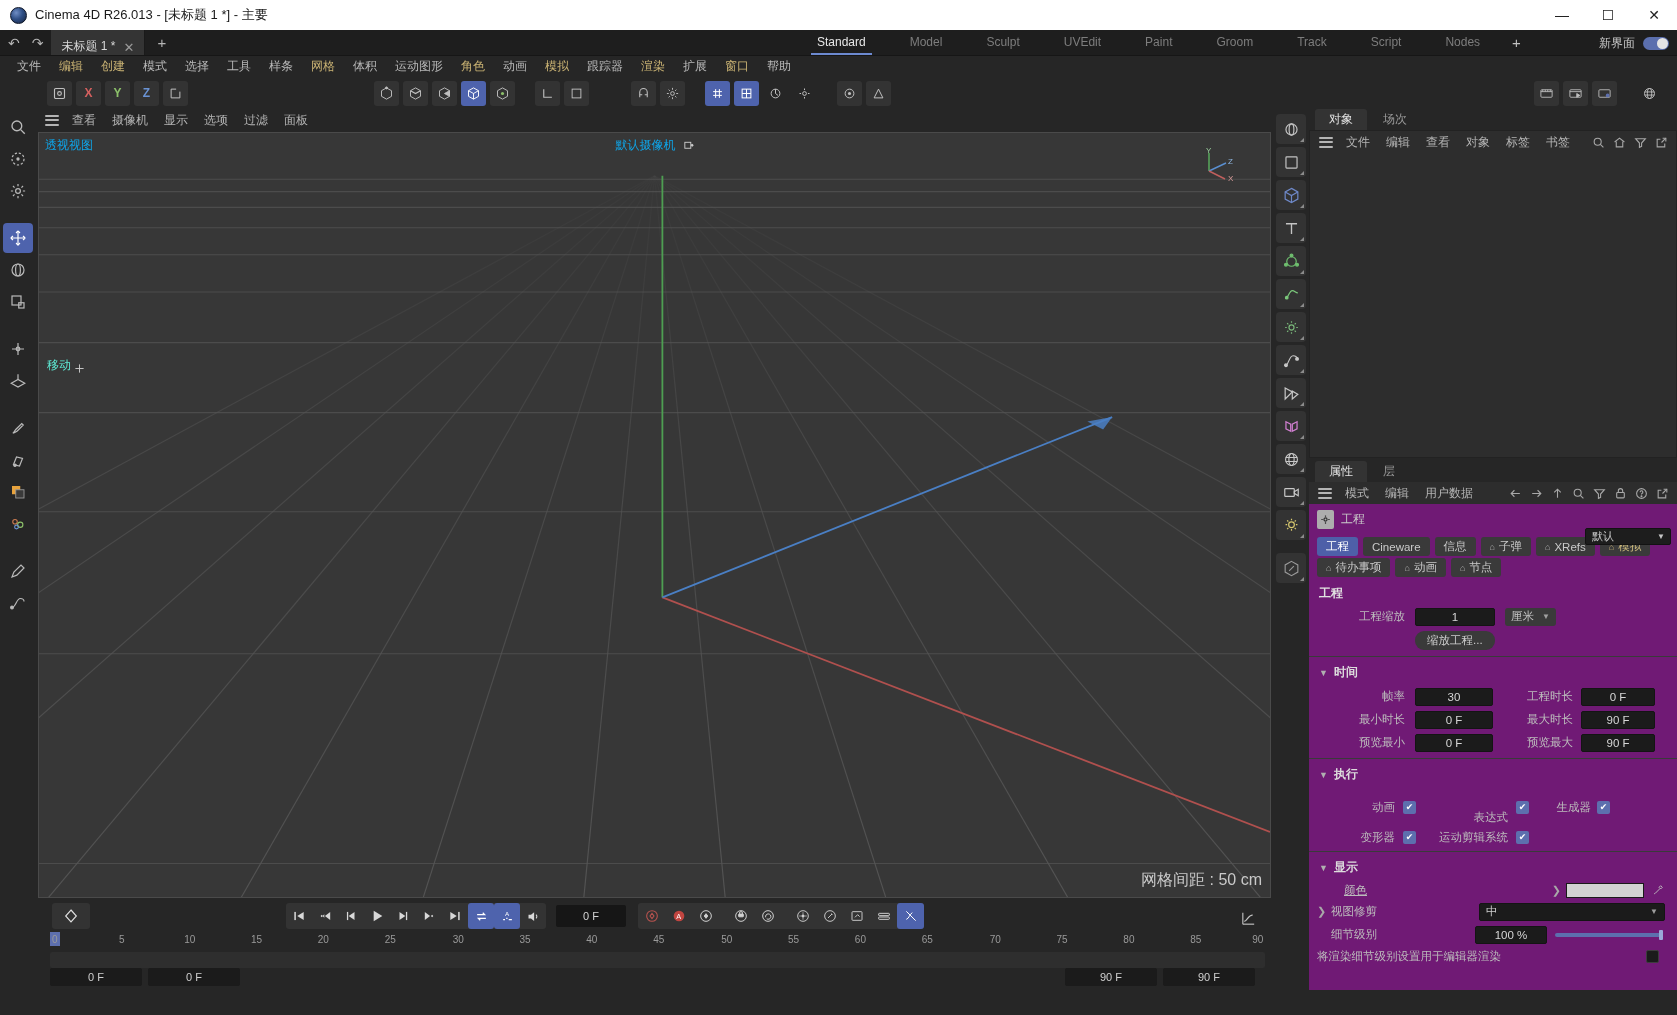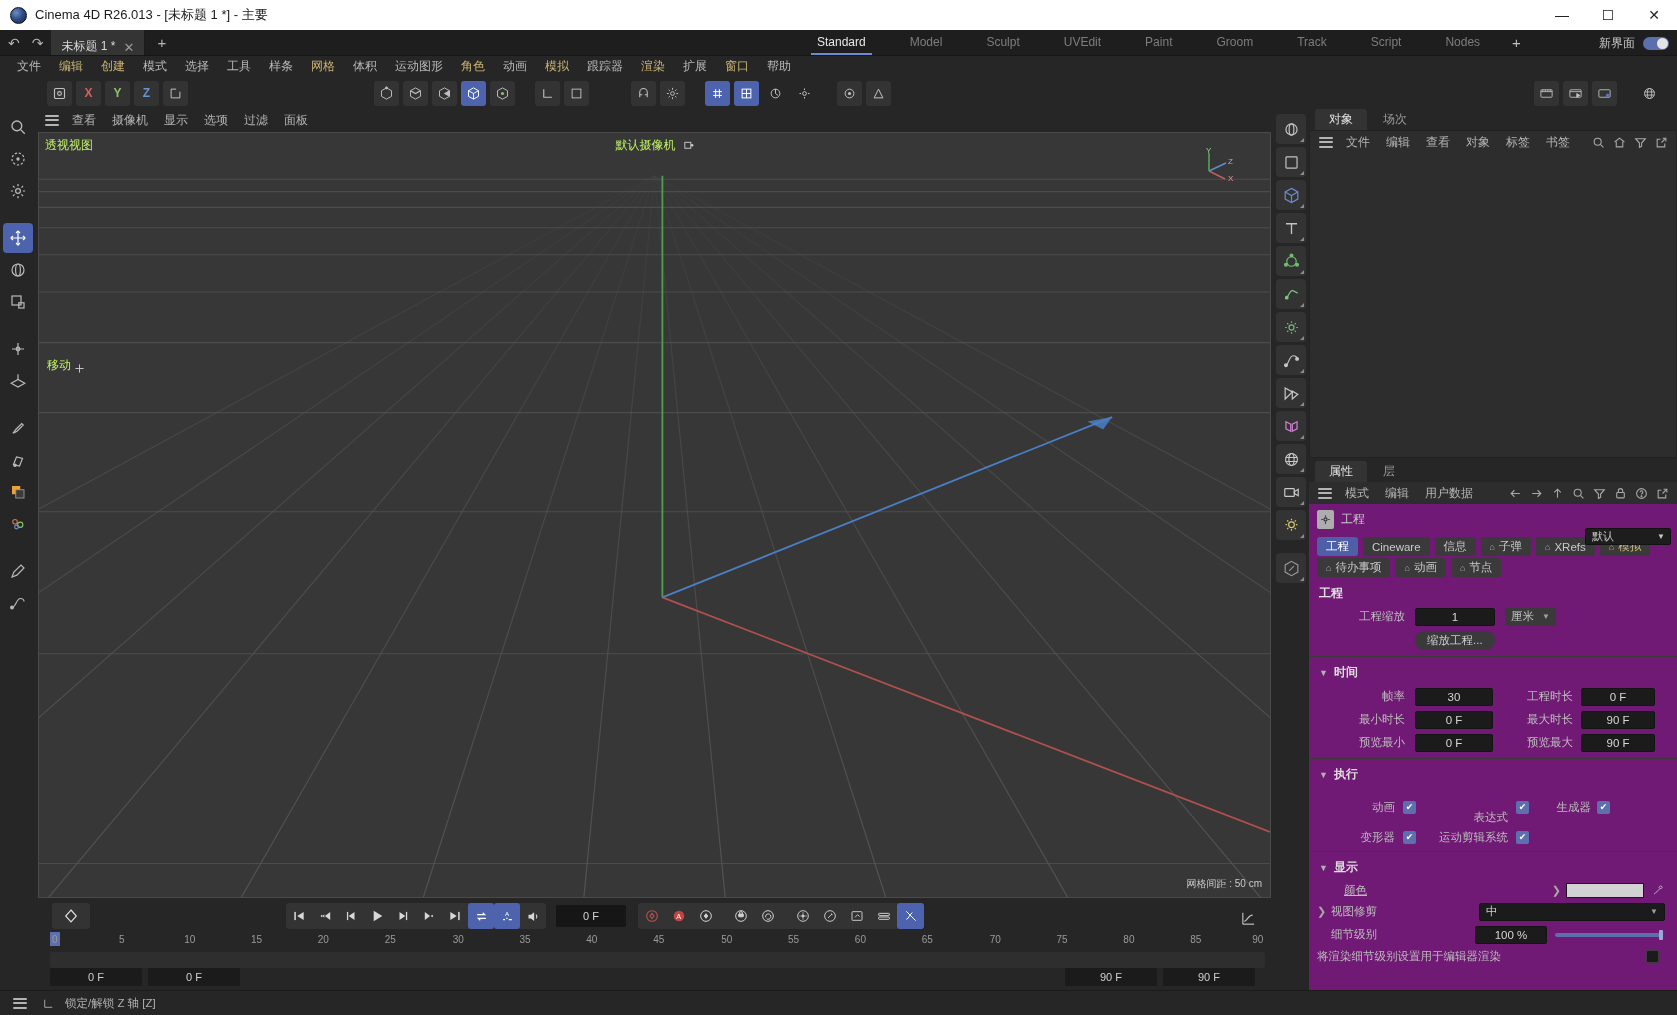--- a/index.html
+++ b/index.html
@@ -92,25 +92,25 @@
   
   .viewwrap { position:absolute; left:36px; top:34px; right:404px; bottom:90px; background:#262626; }
   .viewmenu { height:20px; display:flex; align-items:center; gap:0; padding-left:4px; background:#262626; }
   .vm-item { padding:0 8px; font-size:12px; color:#b4b4b4; line-height:20px; }
   .hamburger { display:inline-flex;flex-direction:column;justify-content:center;gap:2.5px;width:14px;margin:0 5px; }
   .hamburger i { display:block;height:2px;background:#b4b4b4;border-radius:1px; }
   .viewport {
     position:absolute; left:2px; right:2px; top:22px; bottom:2px;
     background:#373737; border:1px solid #4a4a4a; overflow:hidden;
   }
-  .vp-label { position:absolute; font-size:12px; color:#bef264; }
+  .vp-label { position:absolute; font-size:12px; color:#0ea5e9; }
   .gridwrap { position:absolute; inset:0; }
   .vp-axis-gizmo { position:absolute; right:28px; top:14px; width:54px; height:46px; }
-  .vp-bottomright { position:absolute; right:8px; bottom:6px; font-size:10px; color:#c9c9c9; }
-  .move-label { position:absolute; left:8px; top:224px; font-size:12px; color:#bef264; display:flex; align-items:flex-end; gap:3px; }
+  .vp-bottomright { position:absolute; right:8px; bottom:6px; font-size:16px; color:#c9c9c9; }
+  .move-label { position:absolute; left:8px; top:224px; font-size:12px; color:#5eead4; display:flex; align-items:flex-end; gap:3px; }
 
   
   .timeline { position:absolute; left:36px; right:404px; bottom:0; height:90px; background:#262626; }
   .tl-toprow { position:absolute; left:0; right:0; top:2px; height:28px; display:flex; align-items:center; }
   .tl-key { width:38px;height:26px;background:#333;border-radius:3px;display:flex;align-items:center;justify-content:center;margin-left:16px; }
   .pbgroup { display:flex; align-items:center; background:#333; border-radius:3px; margin-left:196px; }
   .pbtn { width:26px;height:26px;display:flex;align-items:center;justify-content:center;color:#d8d8d8; }
   .pbtn.active { background:#4e63ad; border-radius:3px; }
   .frame-field {
     width:70px;height:22px;background:#161616;border-radius:2px;color:#d4d4d4;font-size:11px;
@@ -1124,26 +1124,14 @@
         </div>
         <div class="row">
           <span class="lbl" style="text-align:right;">将渲染细节级别设置用于编辑器渲染</span>
           <span style="flex:1"></span>
           <span class="chk off" style="margin-right:10px;"></span>
         </div>
       </div>
     </div>
   </div>
 
-  <div class="statusbar">
-    <span class="hamburger">
-        <i></i>
-        <i></i>
-        <i></i>
-      </span>
-    <svg width="13" height="13" viewBox="0 0 24 24" fill="none" stroke="#a8a8a8" stroke-width="1.8">
-        <path d="M5 19V5"></path>
-        <path d="M5 19h14"></path>
-      </svg>
-    <span class="status-text">锁定/解锁 Z 轴 [Z]</span>
-  </div>
 
 </div>
 
 </body></html>

